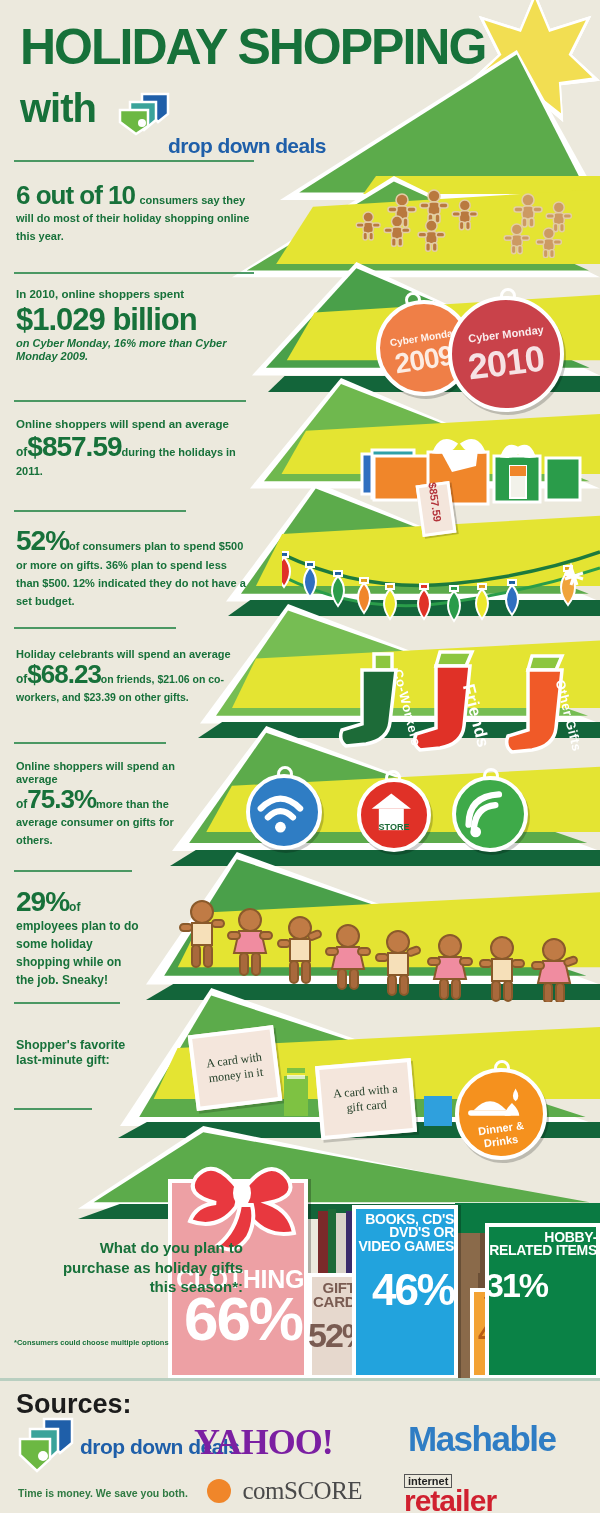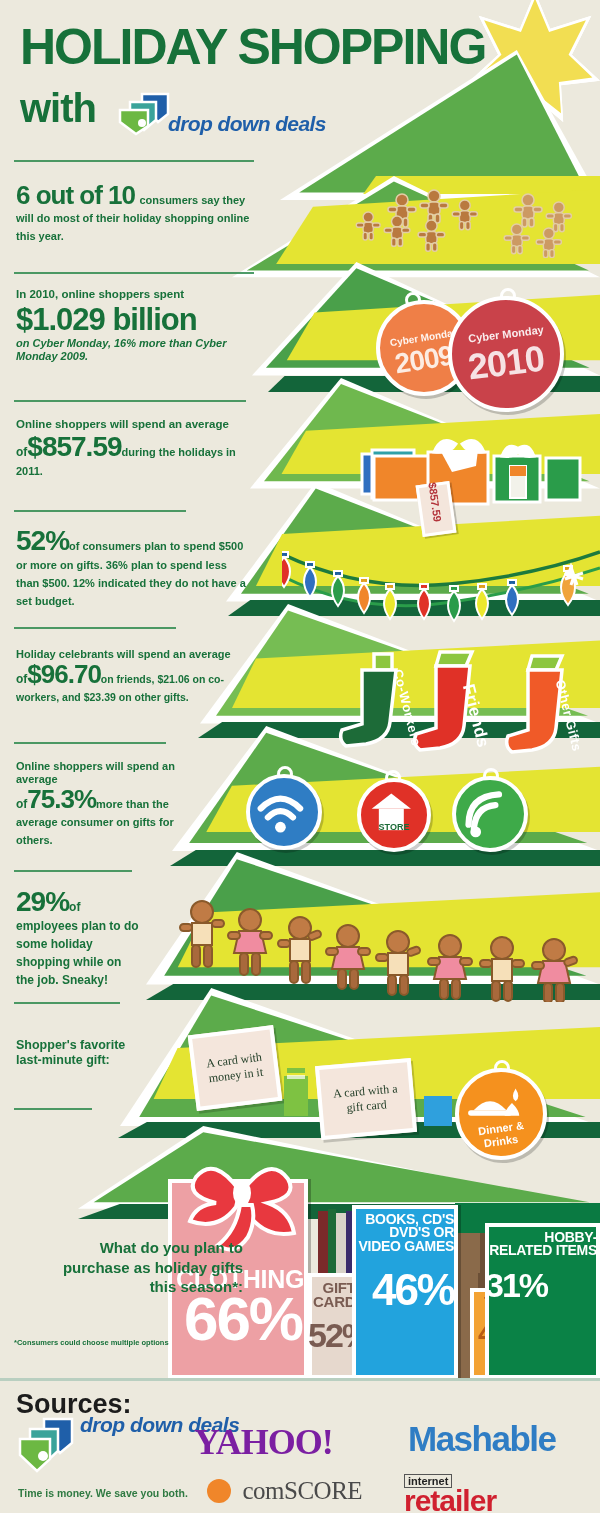--- a/index.html
+++ b/index.html
@@ -34,21 +34,21 @@
   #h1{
     position:absolute;left:20px;top:22px;
     font-size:50px;font-weight:bold;color:#17713a;letter-spacing:-2px;
     line-height:1;
   }
   #h2{
     position:absolute;left:20px;top:88px;
     font-size:40px;font-weight:bold;color:#17713a;letter-spacing:-1px;line-height:1;
   }
   #ddd-logo-head{position:absolute;left:118px;top:92px;}
-  .ddd-word{color:#1f5fa9;font-weight:bold;font-style:italic;}
+  .ddd-word{color:#1f5fa9;font-weight:bold;margin-top:22px;}
 
   
   .orn{position:absolute;border-radius:50%;border:4px solid #fff;box-sizing:border-box;
        box-shadow:2px 3px 0 rgba(0,0,0,.20);}
   .orncap{position:absolute;width:10px;height:10px;border:3px solid #fff;border-radius:50%;background:transparent;}
   .ornlabel{position:absolute;color:#fff;font-weight:bold;text-align:center;width:100%;}
   .stocklabel{position:absolute;color:#fff;font-weight:bold;white-space:nowrap;
     transform-origin:center;font-size:13px;letter-spacing:.5px;}
 
   .card{
@@ -200,21 +200,21 @@
 
   <div class="factblock" style="left:16px;top:527px;width:230px;">
     <span class="big" style="font-size:28px;">52%</span><span class="small" style="font-size:11px;">of consumers plan to spend $500 or more on gifts. 36% plan to spend less than $500. 12% indicated they do not have a set budget.</span>
   </div>
 
   <div class="rule" style="left:14px;top:627px;width:162px;"></div>
 
   <div class="factblock" style="left:16px;top:648px;width:218px;">
     <div class="small" style="font-size:11px;">Holiday celebrants will spend an average</div>
     <div>
-      <span class="small" style="font-size:12px;">of</span><span class="big" style="font-size:26px;">$96.70</span><span class="small" style="font-size:10.5px;">on friends, $21.06 on co-workers, and $23.39 on other gifts.</span>
+      <span class="small" style="font-size:12px;">of</span><span class="big" style="font-size:26px;">$68.23</span><span class="small" style="font-size:10.5px;">on friends, $21.06 on co-workers, and $23.39 on other gifts.</span>
     </div>
   </div>
 
   <div class="rule" style="left:14px;top:742px;width:152px;"></div>
 
   <div class="factblock" style="left:16px;top:760px;width:176px;">
     <div class="small" style="font-size:11px;">Online shoppers will spend an average</div>
     <div>
       <span class="small" style="font-size:12px;">of</span><span class="big" style="font-size:26px;">75.3%</span><span class="small" style="font-size:11px;">more than the average consumer on gifts for others.</span>
     </div>

